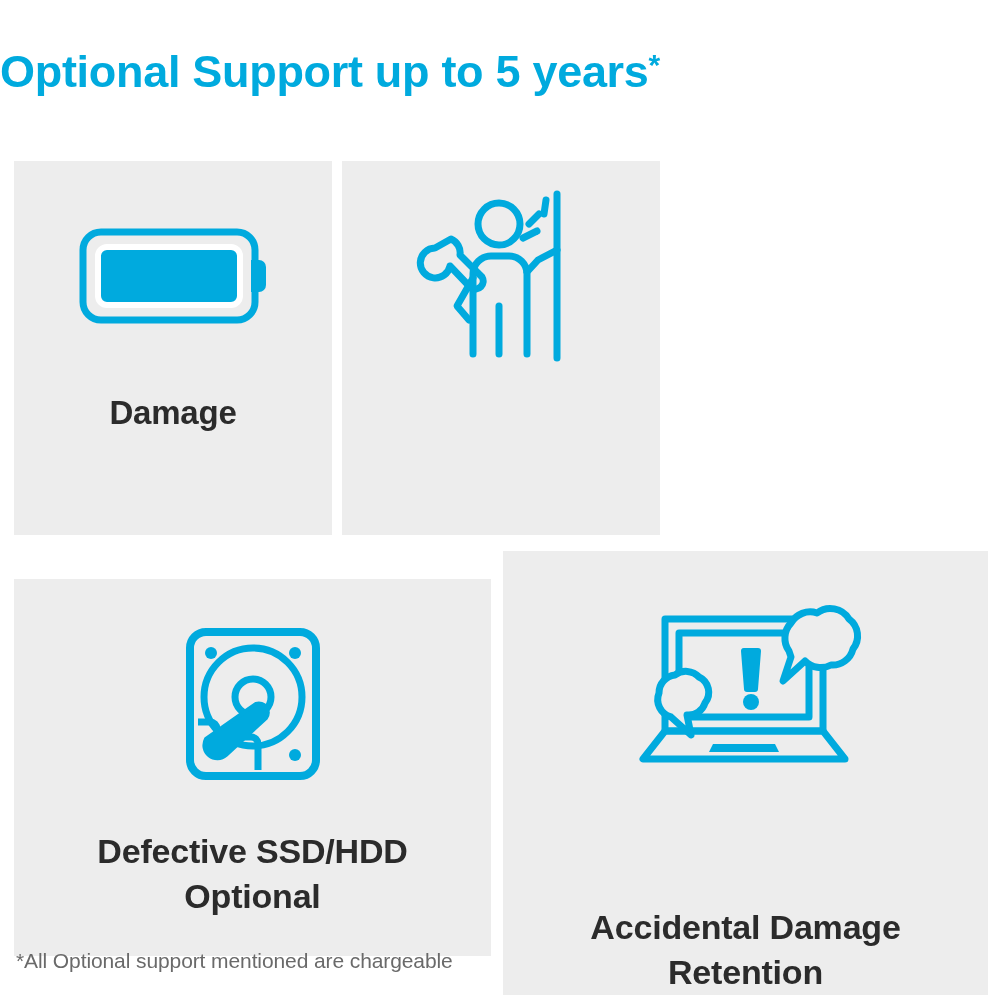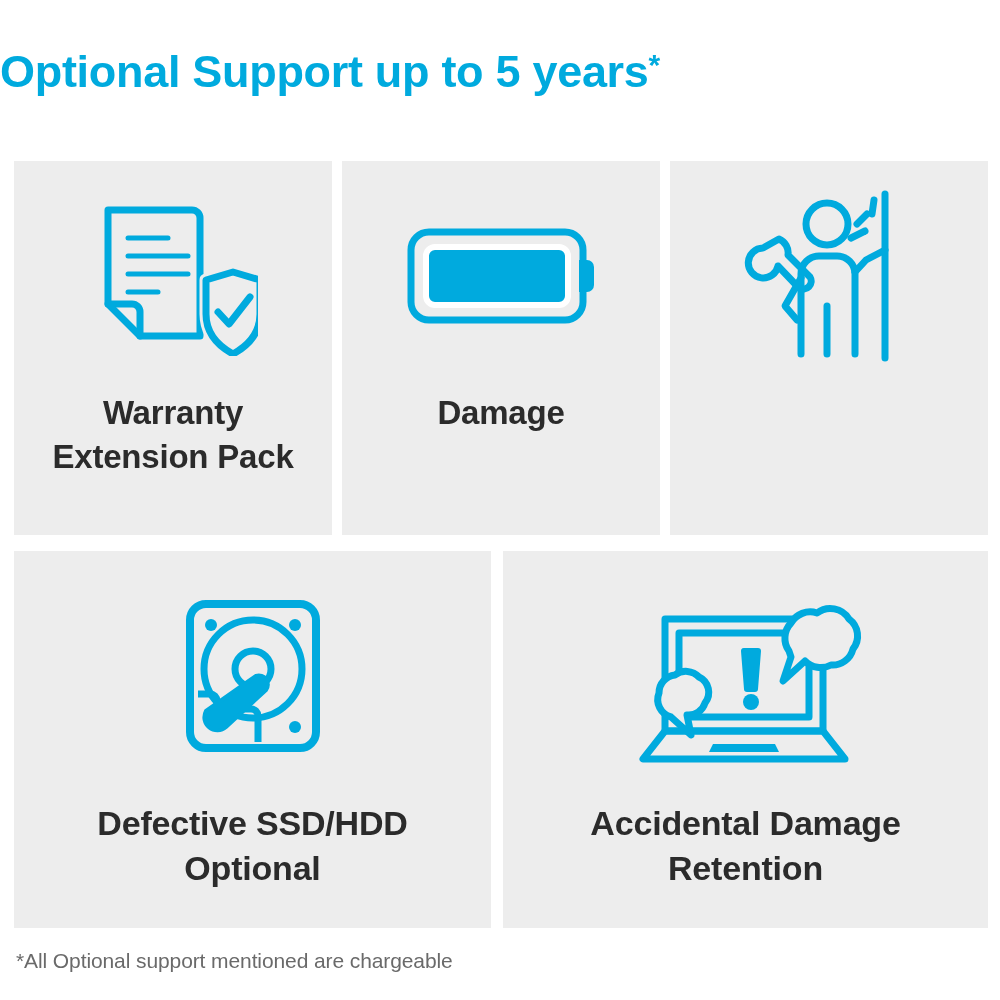--- a/index.html
+++ b/index.html
@@ -67,22 +67,22 @@
   .card {
     background: #ededed;
     display: flex;
     flex-direction: column;
     align-items: center;
     justify-content: flex-start;
     box-sizing: border-box;
     position: relative;
   }
   .row-top .card { width: 318px; height: 374px; }
-  .row-bottom .card-wide-left  { width: 477px; height: 377px; }
-  .row-bottom .card-wide-right { width: 485px; height: 377px; }
+  .row-bottom .card-wide-left  { width: 477px; height: 377px; margin-top: 28px; }
+  .row-bottom .card-wide-right { width: 485px; height: 444px; justify-content: space-between; }
 
   .icon-wrap {
     display: flex;
     align-items: center;
     justify-content: center;
   }
   .row-top .icon-wrap { height: 230px; width: 100%; }
   .row-bottom .icon-wrap { height: 250px; width: 100%; }
 
   .card-label {
@@ -112,43 +112,20 @@
 <body>
 
 <div class="page">
 
   <div class="heading">
     <span>Optional Support up to 5 years</span><span class="star">*</span>
   </div>
 
   <div class="grid-row row-top">
 
-    <div class="card">
-      <div class="icon-wrap">
-        <svg width="170" height="160" viewBox="0 0 170 160">
-
-          <path d="M20 14 H104 a8 8 0 0 1 8 8 V140 H52 L20 108 Z" fill="none" stroke="#00AADE" stroke-width="7" stroke-linejoin="round" stroke-linecap="round"></path>
-          <path d="M20 108 H44 a8 8 0 0 1 8 8 V140" fill="none" stroke="#00AADE" stroke-width="7" stroke-linejoin="round" stroke-linecap="round"></path>
-
-          <line x1="40" y1="42" x2="80" y2="42" stroke="#00AADE" stroke-width="5" stroke-linecap="round"></line>
-          <line x1="40" y1="60" x2="100" y2="60" stroke="#00AADE" stroke-width="5" stroke-linecap="round"></line>
-          <line x1="40" y1="78" x2="100" y2="78" stroke="#00AADE" stroke-width="5" stroke-linecap="round"></line>
-          <line x1="40" y1="96" x2="70" y2="96" stroke="#00AADE" stroke-width="5" stroke-linecap="round"></line>
-
-          <path d="M118 84 L145 76 L172 84 V118 c0 22 -16 34 -27 40 c-11 -6 -27 -18 -27 -40 Z" fill="#ededed" stroke="#ededed" stroke-width="13" stroke-linejoin="round"></path>
-          <path d="M118 84 L145 76 L172 84 V118 c0 22 -16 34 -27 40 c-11 -6 -27 -18 -27 -40 Z" fill="none" stroke="#00AADE" stroke-width="7" stroke-linejoin="round"></path>
-
-          <path d="M130 116 L141 128 L162 101" fill="none" stroke="#00AADE" stroke-width="7" stroke-linecap="round" stroke-linejoin="round"></path>
-        </svg>
-      </div>
-      <div class="card-label">
-        <div>Warranty</div>
-        <div>Extension Pack</div>
-      </div>
-    </div>
 
     <div class="card">
       <div class="icon-wrap">
         <svg width="200" height="120" viewBox="0 0 200 120">
 
           <path d="M178 44 h8 a7 7 0 0 1 7 7 v18 a7 7 0 0 1 -7 7 h-8 Z" fill="#00AADE"></path>
 
           <rect x="10" y="16" width="172" height="88" rx="18" ry="18" fill="none" stroke="#00AADE" stroke-width="7"></rect>
 
           <rect x="25" y="31" width="142" height="58" rx="9" ry="9" fill="#00AADE" stroke="#ffffff" stroke-width="6"></rect>

